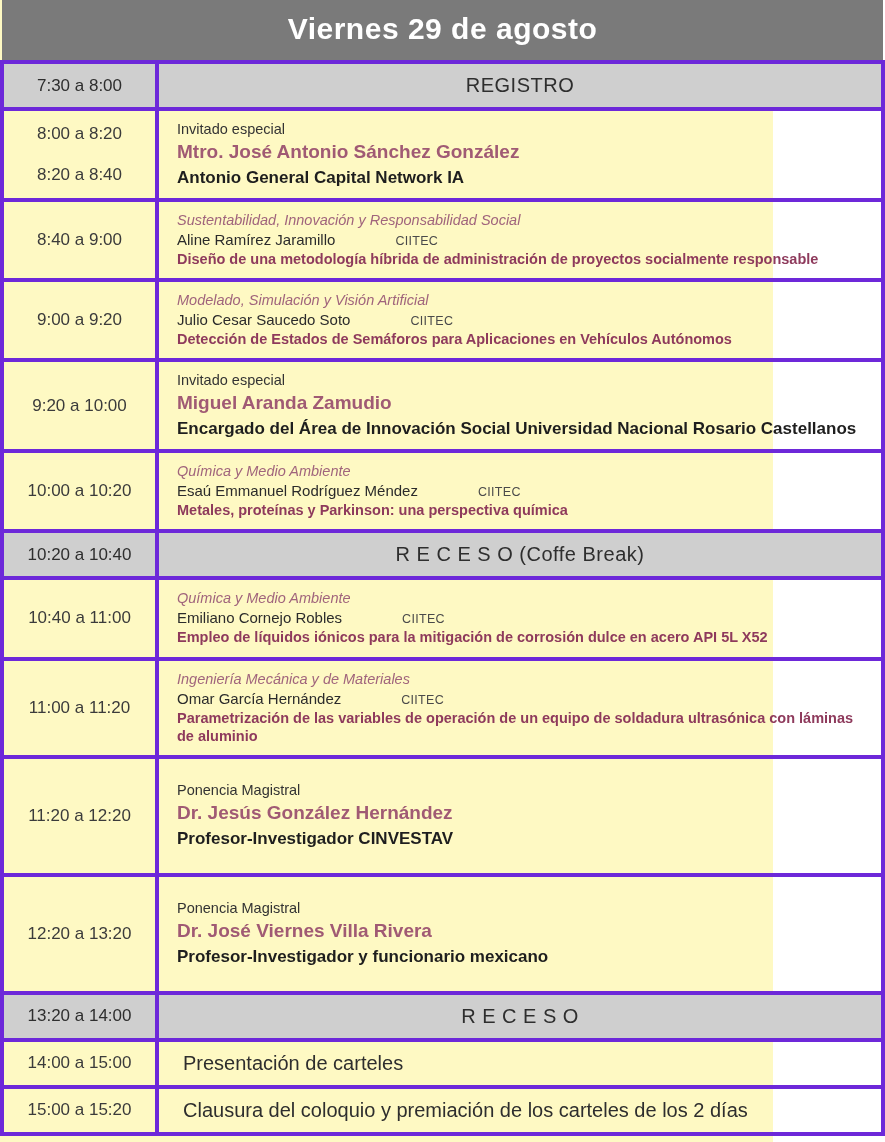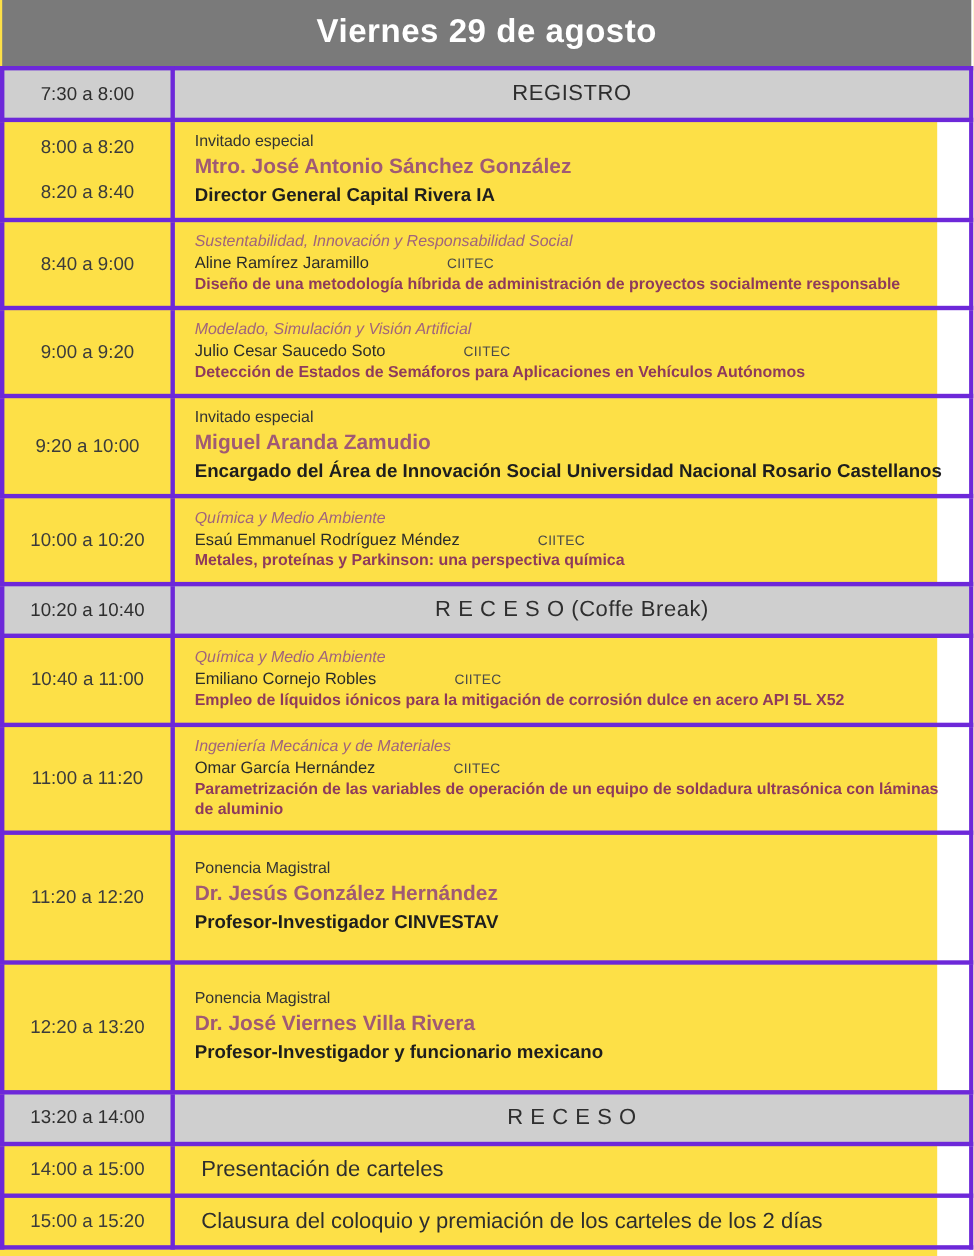--- a/index.html
+++ b/index.html
@@ -5,24 +5,24 @@
   html, body {
     margin: 0;
     padding: 0;
     background: #ffffff;
   }
   body {
     font-family: "Liberation Sans", sans-serif;
     -webkit-font-smoothing: antialiased;
   }
   .sheet {
-    width: 852px;
+    width: 773px;
     height: 1142px;
     position: relative;
-    background: #fde047;
+    background: #fef9c3;
     box-sizing: border-box;
   }
   .table {
     width: 885px;
     border-collapse: collapse;
     table-layout: fixed;
   }
   .header-row td {
     background: #7a7a7a;
     color: #ffffff;
@@ -66,21 +66,21 @@
   }
   .cat {
     font-style: italic;
     font-size: 14.5px;
     color: #a0647c;
     margin-bottom: 3px;
   }
   .speaker-line {
     display: flex;
     align-items: baseline;
-    gap: 11px;
+    gap: 0;
     margin-bottom: 2px;
   }
   .speaker {
     font-size: 15px;
     color: #2b2b2b;
   }
   .affil {
     font-size: 12.5px;
     color: #4a4a4a;
     margin-left: 60px;
@@ -141,21 +141,21 @@
       </tr>
 
       <tr>
         <td class="time stack-times">
           <div>8:00 a 8:20</div>
           <div>8:20 a 8:40</div>
         </td>
         <td class="content">
           <div class="guest-label">Invitado especial</div>
           <div class="guest-name">Mtro. José Antonio Sánchez González</div>
-          <div class="guest-role">Director General Capital Rivera IA</div>
+          <div class="guest-role">Antonio General Capital Network IA</div>
         </td>
       </tr>
 
       <tr>
         <td class="time">8:40 a 9:00</td>
         <td class="content">
           <div class="cat">Sustentabilidad, Innovación y Responsabilidad Social</div>
           <div class="speaker-line">
             <span class="speaker">Aline Ramírez Jaramillo</span>
             <span class="affil">CIITEC</span>

